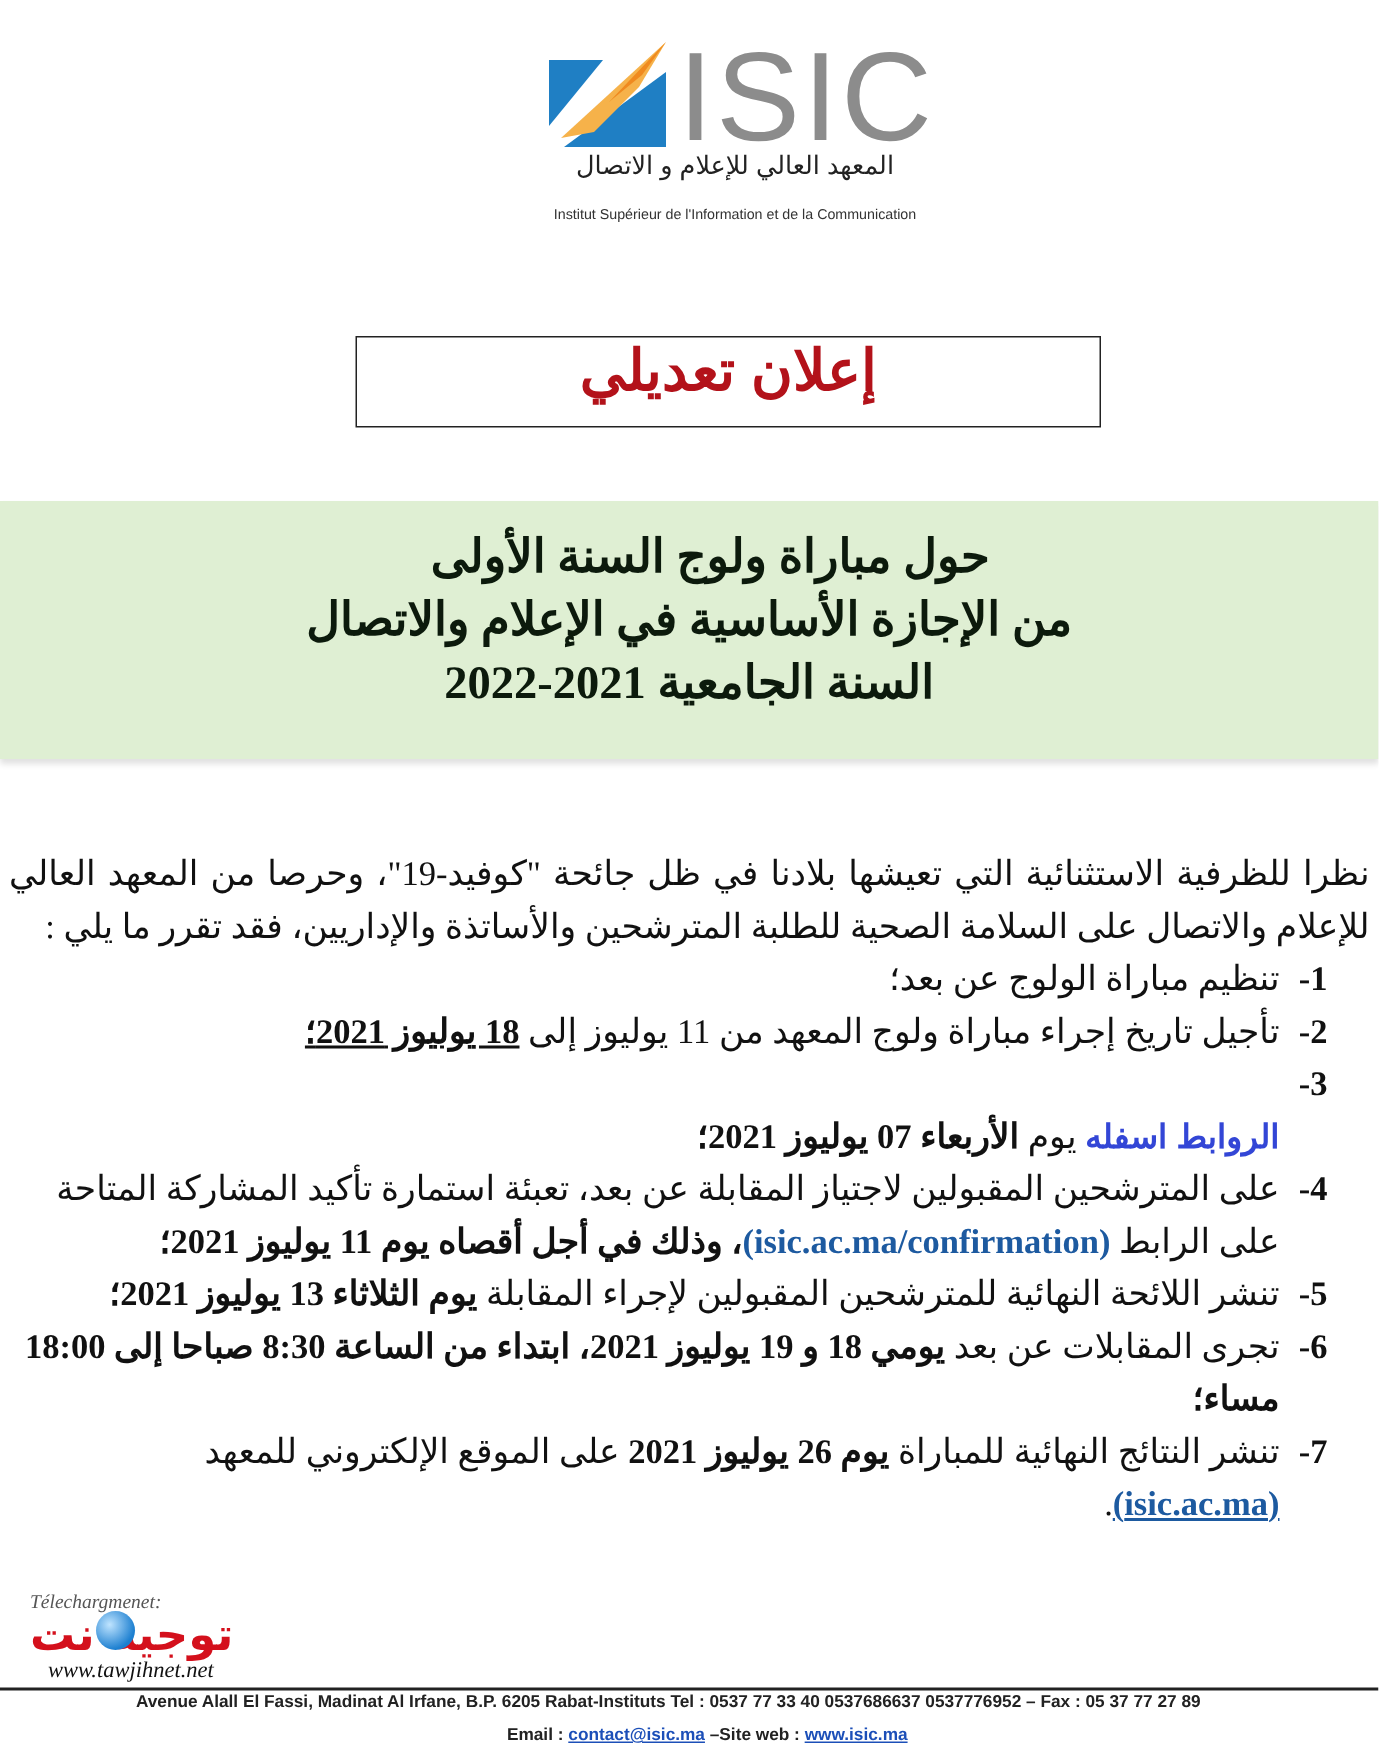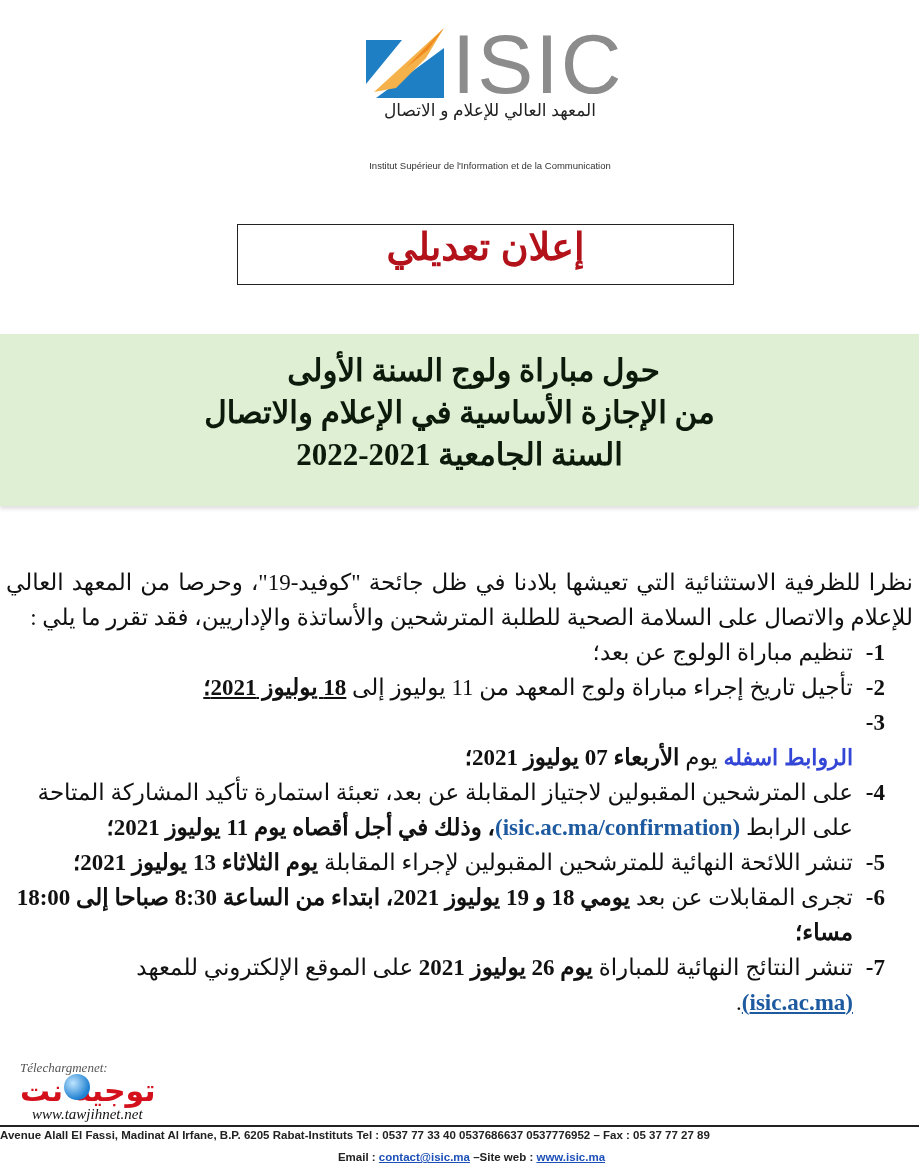--- a/index.html
+++ b/index.html
@@ -2,21 +2,21 @@
 <html><head>
 <meta charset="utf-8">
 <style>
   html, body { margin:0; padding:0; background:#ffffff; }
   body { width:919px; height:1173px; position:relative; overflow:hidden; font-family:"Liberation Sans", sans-serif; color:#111; }
   .logo { position:absolute; left:364px; top:6px; width:260px; height:148px; }
   .logo-mark { position:absolute; left:2px; top:22px; width:78px; height:70px; }
   .logo-word { position:absolute; left:88px; top:18px; font-family:"Liberation Sans", sans-serif; font-size:84px; letter-spacing:2px; color:#8c8c8c; line-height:80px; }
   .logo-ar { position:absolute; left:0; top:96px; width:252px; text-align:center; direction:rtl; font-size:17px; color:#222; line-height:18px; }
   .logo-tif { position:absolute; left:0; top:116px; width:252px; text-align:center; font-size:12px; font-weight:bold; letter-spacing:1px; color:#222; line-height:14px; font-family:"DejaVu Sans", sans-serif; }
-  .logo-fr { position:absolute; left:0; top:132px; width:252px; text-align:center; font-size:9.5px; color:#333; line-height:12px;margin-top:22px; }
+  .logo-fr { position:absolute; left:0; top:132px; width:252px; text-align:center; font-size:9.5px; color:#333; line-height:12px; }
 
   .announce-box { position:absolute; left:237px; top:224px; width:497px; height:61px; border:1.5px solid #222; box-sizing:border-box; display:flex; align-items:flex-start; justify-content:center; }
   .announce-title { direction:rtl; color:#b3121a; font-size:38px; font-weight:bold; }
 
   .green-band { position:absolute; left:0; top:334px; width:919px; height:172px; background:#dfefd3; box-shadow:0 3px 4px rgba(0,0,0,0.12); text-align:center; direction:rtl; }
   .green-line { font-weight:bold; font-size:31px; color:#0c1a0c; line-height:42px; font-family:"Liberation Serif", serif; }
   .green-band .l1 { margin-top:16px;margin-left:28px; }
 
   .body { position:absolute; left:0; top:565px; width:913px; direction:rtl; font-size:23px; line-height:35px; font-family:"Liberation Serif", serif; }
   .intro { text-align:justify; text-align-last:right; padding-right:0; padding-left:6px; }
@@ -27,21 +27,21 @@
   .blue-link { color:#3346d6; font-weight:bold; font-family:"Liberation Sans", sans-serif; font-size:22px; }
   .teal-link { color:#1d5aa0; font-weight:bold; }
 
   .wm { position:absolute; left:14px; top:1060px; width:170px; height:66px; }
   .wm-tag { font-family:"Liberation Serif", serif; font-style:italic; font-size:13px; color:#555; position:absolute; left:6px; top:0; }
   .wm-ar { position:absolute; left:6px; top:13px; font-size:30px; font-weight:bold; color:#d4101c; direction:rtl; font-family:"DejaVu Sans", sans-serif; }
   .wm-globe { position:absolute; left:50px; top:14px; width:26px; height:26px; border-radius:50%; background:radial-gradient(circle at 35% 35%, #bfe4ff, #1c7fd0 70%); }
   .wm-url { position:absolute; left:18px; top:46px; font-family:"Liberation Serif", serif; font-style:italic; font-size:15px; color:#111; }
 
   .footer-rule { position:absolute; left:0; top:1125px; width:919px; height:2px; background:#222; }
-  .footer-1 { position:absolute; left:0; top:1129px; width:891px; text-align:left; font-size:11.5px; font-weight:bold; color:#222; white-space:nowrap; }
+  .footer-1 { position:absolute; left:0; top:1129px; width:891px; text-align:center; font-size:11.5px; font-weight:bold; color:#222; white-space:nowrap; }
   .footer-2 { position:absolute; left:12px; top:1151px; width:919px; text-align:center; font-size:11.5px; font-weight:bold; color:#222; }
   .footer-2 a { color:#1c4fb8; text-decoration:underline; }
 </style>
 </head>
 <body>
 
 <div class="logo">
   <svg class="logo-mark" viewBox="0 0 78 70">
     <polygon points="0,12 36,12 0,56" fill="#1f7fc4"></polygon>
     <polygon points="10,70 78,70 78,20" fill="#1f7fc4"></polygon>

